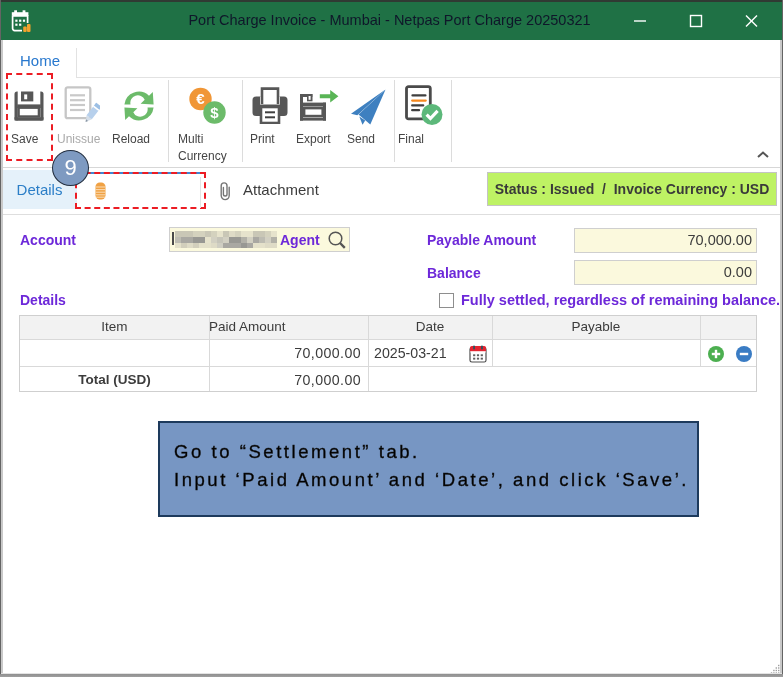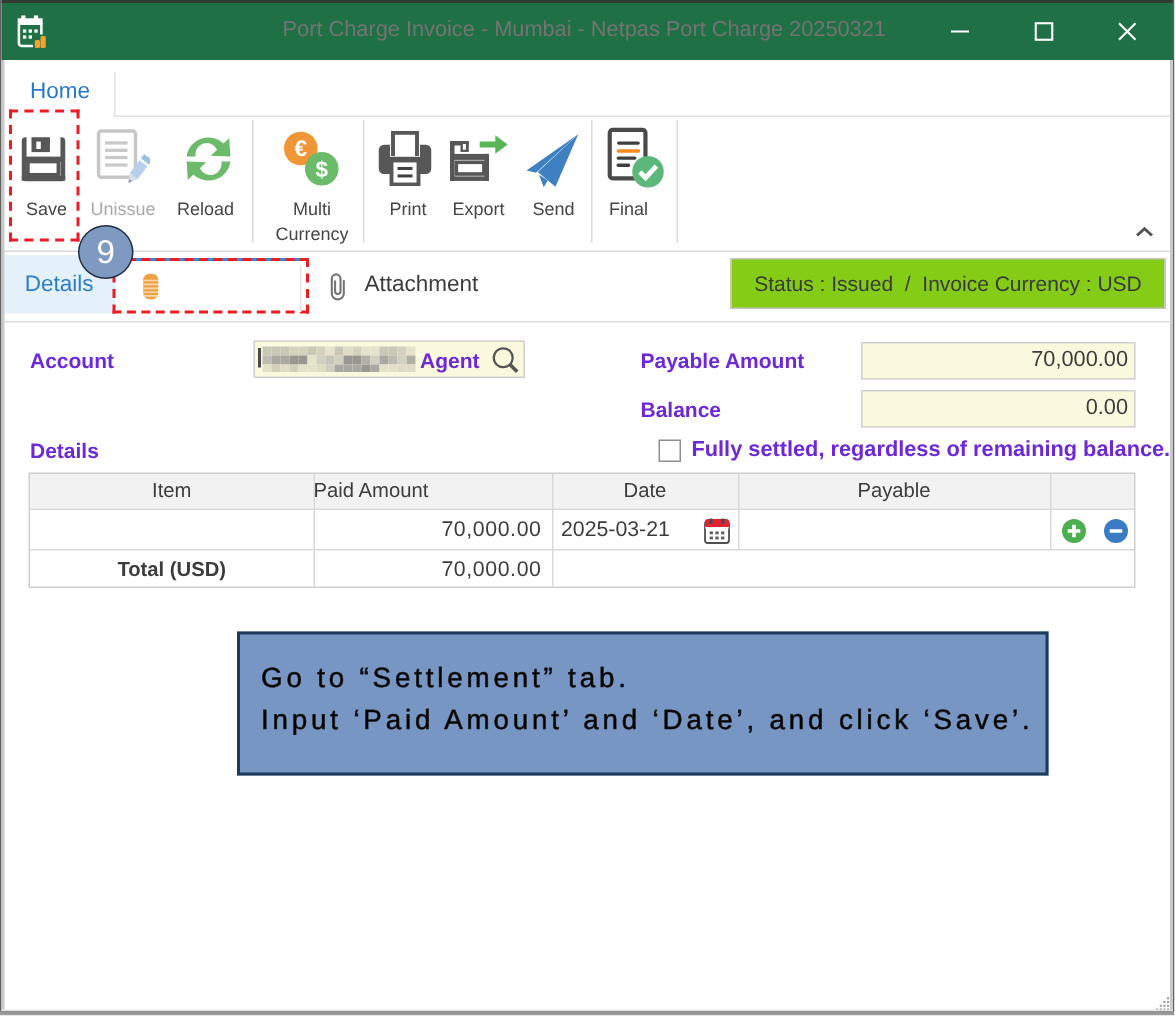--- a/index.html
+++ b/index.html
@@ -6,26 +6,26 @@
   html,body { width:783px; height:677px; overflow:hidden; background:#fff; }
   body { font-family:"Liberation Sans", sans-serif; }
   .abs { position:absolute; }
   #win { position:relative; width:783px; height:677px; background:#fff; }
   
   #bL { left:0; top:0; width:1px; height:674px; background:#646464; } #bL2 { left:1px; top:40px; width:1.5px; height:634px; background:#c9c9c9; }
   #bR { left:782px; top:0; width:1px; height:674px; background:#646464; } #bR2 { left:780px; top:40px; width:2px; height:634px; background:#c9c9c9; }
   #bB { left:0; top:674px; width:783px; height:3px; background:linear-gradient(#8f8f8f,#9f9f9f); } #bB2 { left:1px; top:672.5px; width:781px; height:1.5px; background:#e3e3e3; }
   
   #title { left:1px; top:0px; width:781px; height:40px; background:#1f7145; border-top:2px solid #303a33; }
-  #titleText { left:0; top:12px; width:779px; text-align:center; color:#737373; font-size:14.5px; }
+  #titleText { left:0; top:12px; width:779px; text-align:center; color:#0f172a; font-size:14.5px; }
   
   #home { left:8px; top:48px; width:64px; height:30px; color:#2878ce; font-size:15px; text-align:center; line-height:26px; }
   .tabline { background:#e2e2e2; }
   
-  .riblabel { top:131px; font-size:12px; line-height:16.5px; color:#454545; text-align:center; }
+  .riblabel { top:131px; font-size:12px; line-height:16.5px; color:#454545; }
   .ribsep { top:80px; width:1px; height:82px; background:#dcdcdc; }
   
   .tab2 { top:170px; height:39px; font-size:15px; }
   
   .flabel { font-size:14px; color:#6d28d9;font-weight:bold; }
   .yfield { background:#fbf9dd; border:1px solid #cfcfcf; }
   
   .cell { position:absolute; font-size:13.5px; color:#3c3c3c; }
   .vline { position:absolute; width:1px; background:#d9d9d9; }
   .hline { position:absolute; height:1px; background:#d9d9d9; }
@@ -187,21 +187,21 @@
     </g>
   </svg>
   <div class="abs" style="left:200px;top:177px;width:1px;height:31px;background:#e3e3e3"></div>
 
   <svg class="abs" style="left:219px;top:181px" width="13" height="21" viewBox="0 0 13 21">
     <path d="M10.2 6.3 L10.2 14.6 A4 4 0 0 1 2.2 14.6 L2.2 4.8 A2.9 2.9 0 0 1 8 4.8 L8 13.2 A1.8 1.8 0 0 1 4.4 13.2 L4.4 6.5" fill="none" stroke="#757575" stroke-width="1.4" stroke-linecap="round"></path>
   </svg>
 
   <div class="abs" style="left:52px;top:150px;width:37px;height:36px;border-radius:50%;background:#7e9ac1;border:1.8px solid #222e3f;color:#fff;font-size:22px;text-align:center;line-height:33px">9</div>
 
-  <div class="abs" style="left:487px;top:172px;width:290px;height:34px;background:#84cc16;border:1px solid #c4c4c4;color:#3a3a3a;font-size:14px;font-weight:normal;text-align:center;line-height:32px">Status : Issued&nbsp; /&nbsp; Invoice Currency : USD</div>
+  <div class="abs" style="left:487px;top:172px;width:290px;height:34px;background:#bef264;border:1px solid #c4c4c4;color:#3a3a3a;font-size:14px;font-weight:bold;text-align:center;line-height:32px">Status : Issued&nbsp; /&nbsp; Invoice Currency : USD</div>
 
   <div class="abs flabel" style="left:20px;top:232px">Account</div>
   <div class="abs yfield" style="left:169px;top:227px;width:181px;height:25px"></div>
   <svg class="abs" style="left:172px;top:230px" width="106" height="19" viewBox="0 0 106 19">
       <rect x="0" y="2" width="2" height="13" fill="#4a4a4a"></rect>
       <rect x="3" y="1" width="6" height="6" fill="#c9c7b6"></rect>
       <rect x="9" y="1" width="6" height="6" fill="#c9c7b6"></rect>
       <rect x="15" y="1" width="6" height="6" fill="#c9c7b6"></rect>
       <rect x="21" y="1" width="6" height="6" fill="#d4d2be"></rect>
       <rect x="27" y="1" width="6" height="6" fill="#d4d2be"></rect>

